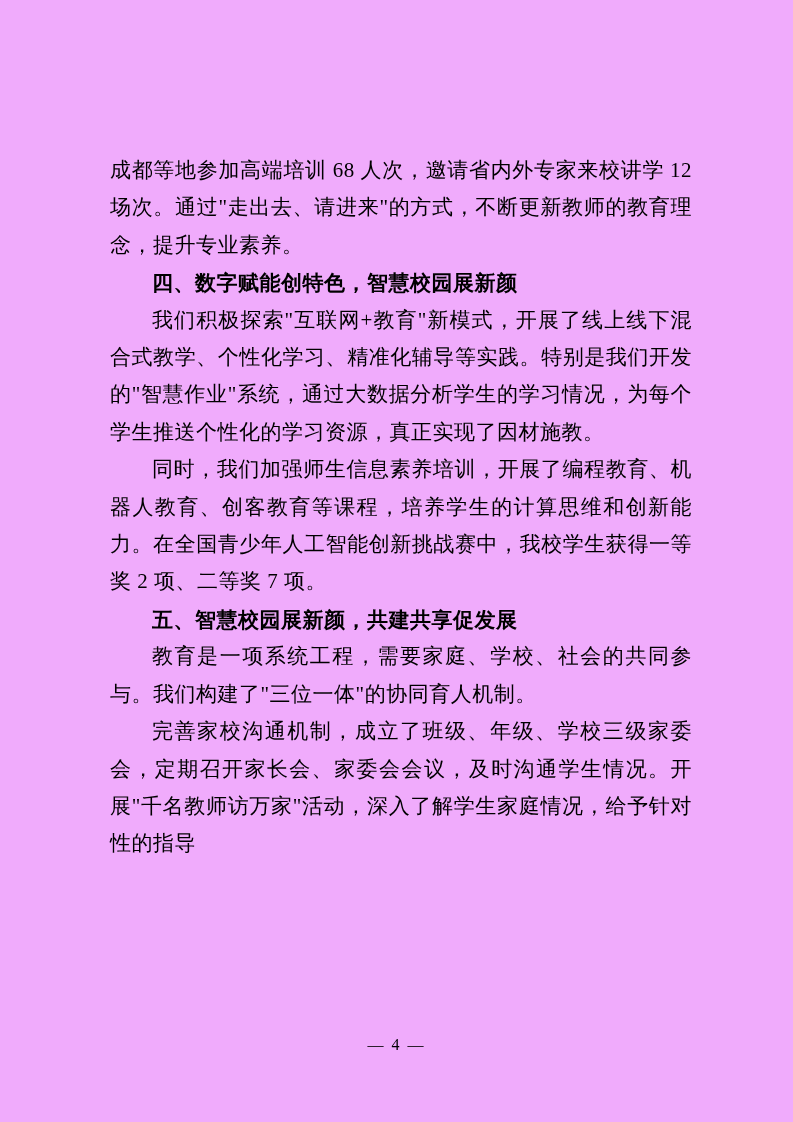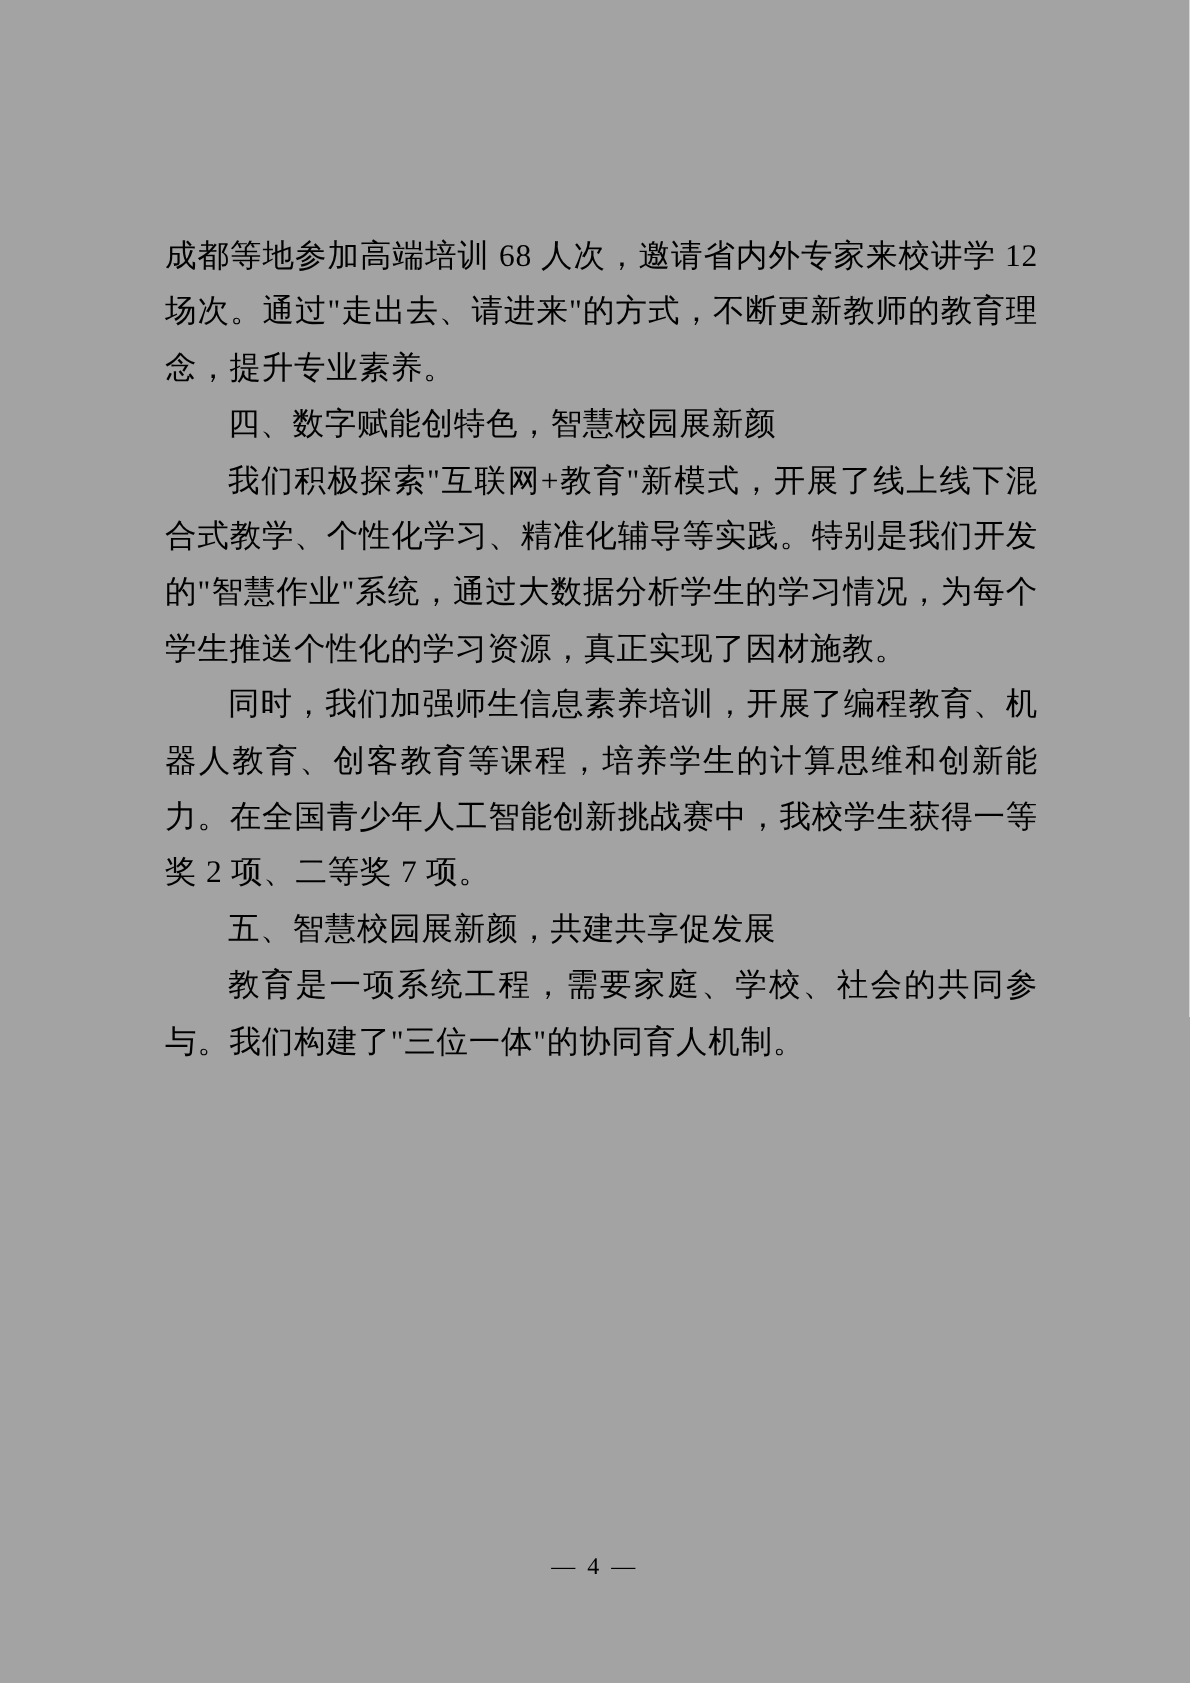--- a/index.html
+++ b/index.html
@@ -4,21 +4,21 @@
 <style>
   html, body {
     margin: 0;
     padding: 0;
     background: #ffffff;
   }
   .page {
     position: relative;
     width: 793px;
     height: 1122px;
-    background: #a3a3a3;
+    background: #f0abfc;
     overflow: hidden;
     font-family: "Liberation Serif", "DejaVu Serif", serif;
     color: #000000;
   }
   .content {
     position: absolute;
     top: 152px;
     left: 110px;
     width: 582px;
   }
@@ -32,21 +32,21 @@
     letter-spacing: 0.5px;
     word-break: break-all;
   }
   .para.no-indent {
     text-indent: 0;
   }
   .heading {
     margin: 0;
     font-size: 21px;
     line-height: 37.4px;
-    font-weight: normal;
+    font-weight: bold;
     text-indent: 2em;
     letter-spacing: 0.5px;
     font-family: "Liberation Sans", "DejaVu Sans", sans-serif;
   }
   .footer {
     position: absolute;
     left: 0;
     right: 0;
     top: 1036px;
     text-align: center;
@@ -59,17 +59,18 @@
 <body>
 
 <div class="page">
   <div class="content">
     <p class="para no-indent">成都等地参加高端培训 68 人次，邀请省内外专家来校讲学 12 场次。通过"走出去、请进来"的方式，不断更新教师的教育理念，提升专业素养。</p>
     <h3 class="heading">四、数字赋能创特色，智慧校园展新颜</h3>
     <p class="para">我们积极探索"互联网+教育"新模式，开展了线上线下混合式教学、个性化学习、精准化辅导等实践。特别是我们开发的"智慧作业"系统，通过大数据分析学生的学习情况，为每个学生推送个性化的学习资源，真正实现了因材施教。</p>
     <p class="para">同时，我们加强师生信息素养培训，开展了编程教育、机器人教育、创客教育等课程，培养学生的计算思维和创新能力。在全国青少年人工智能创新挑战赛中，我校学生获得一等奖 2 项、二等奖 7 项。</p>
     <h3 class="heading">五、智慧校园展新颜，共建共享促发展</h3>
     <p class="para">教育是一项系统工程，需要家庭、学校、社会的共同参与。我们构建了"三位一体"的协同育人机制。</p>
+    <p class="para">完善家校沟通机制，成立了班级、年级、学校三级家委会，定期召开家长会、家委会会议，及时沟通学生情况。开展"千名教师访万家"活动，深入了解学生家庭情况，给予针对性的指导</p>
   </div>
   <div class="footer">
     <span>— 4 —</span>
   </div>
 </div>
 
 </body></html>

